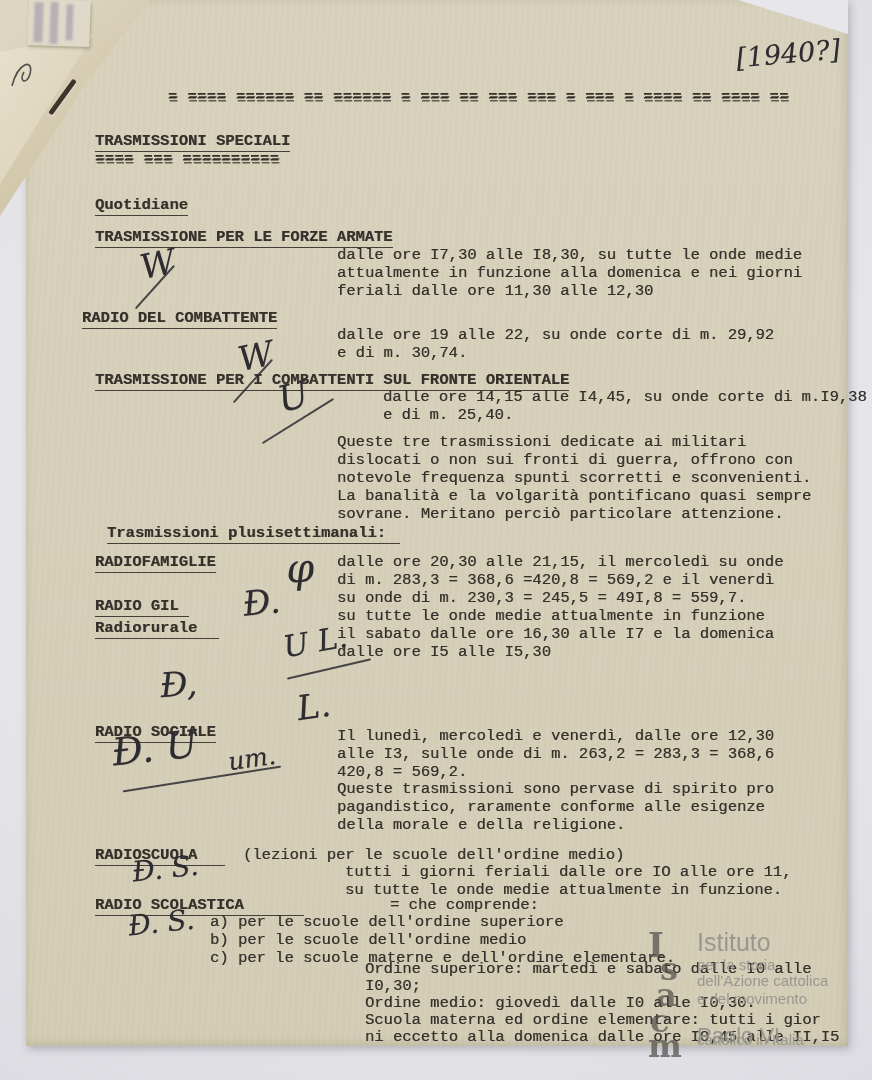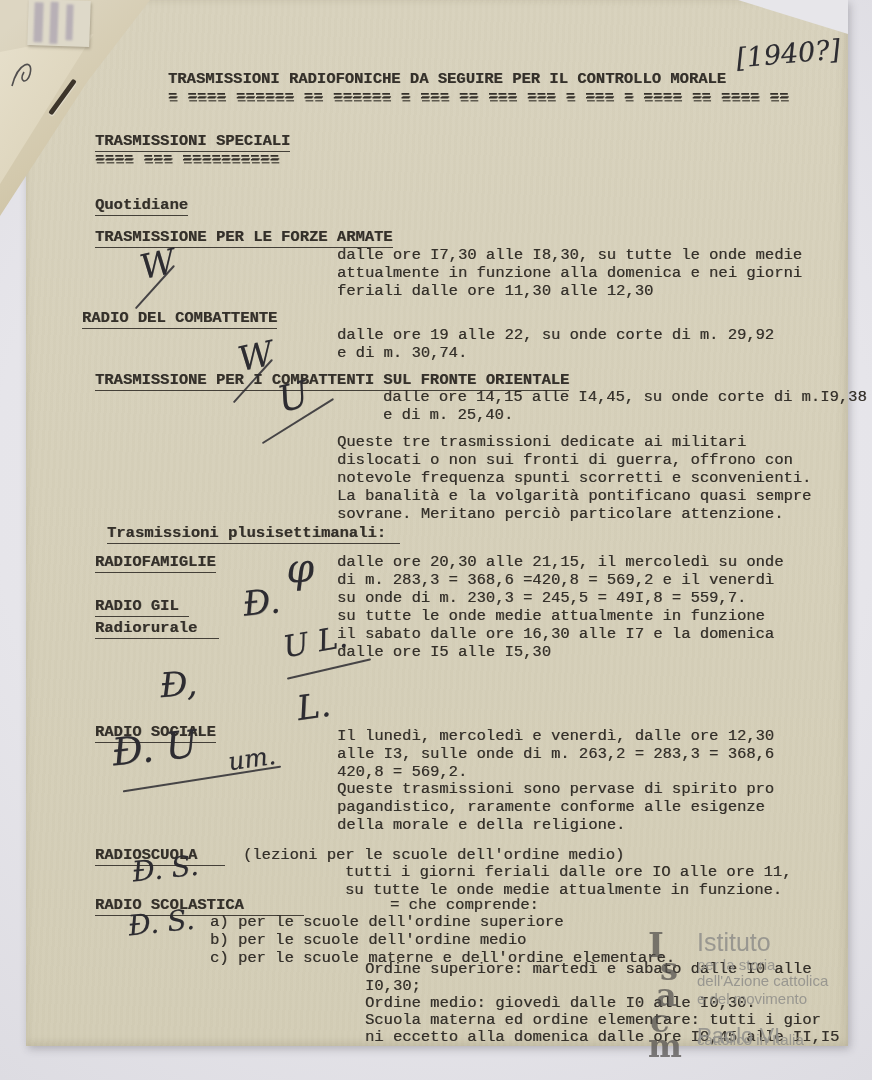--- a/index.html
+++ b/index.html
@@ -48,21 +48,20 @@
 </head>
 <body>
 
 <div class="stage">
 
   <div class="paper">
     <div class="grain"></div>
   </div>
   <div class="corner-wedge"></div>
 
-  <div class="t b" style="left:168px;top:70px;">TRASMISSIONI RADIOFONICHE DA SEGUIRE PER IL CONTROLLO MORALE</div>
   <div class="t rule" style="left:168px;top:88px;">= ==== ====== == ====== = === == === === = === = ==== == ==== ==</div>
 
   <div class="t b u" style="left:95px;top:132px;">TRASMISSIONI SPECIALI</div>
   <div class="t rule" style="left:95px;top:150px;">==== === ==========</div>
 
   <div class="t b u" style="left:95px;top:196px;">Quotidiane</div>
 
   <div class="t b u" style="left:95px;top:228px;">TRASMISSIONE PER LE FORZE ARMATE</div>
   <div class="t" style="left:337px;top:246px;">dalle ore I7,30 alle I8,30, su tutte le onde medie
 attualmente in funzione alla domenica e nei giorni

